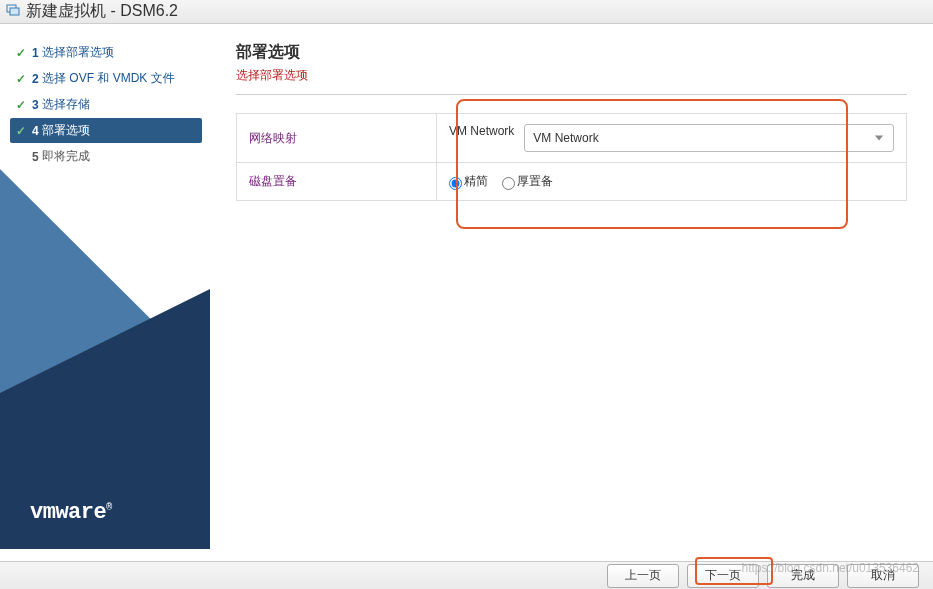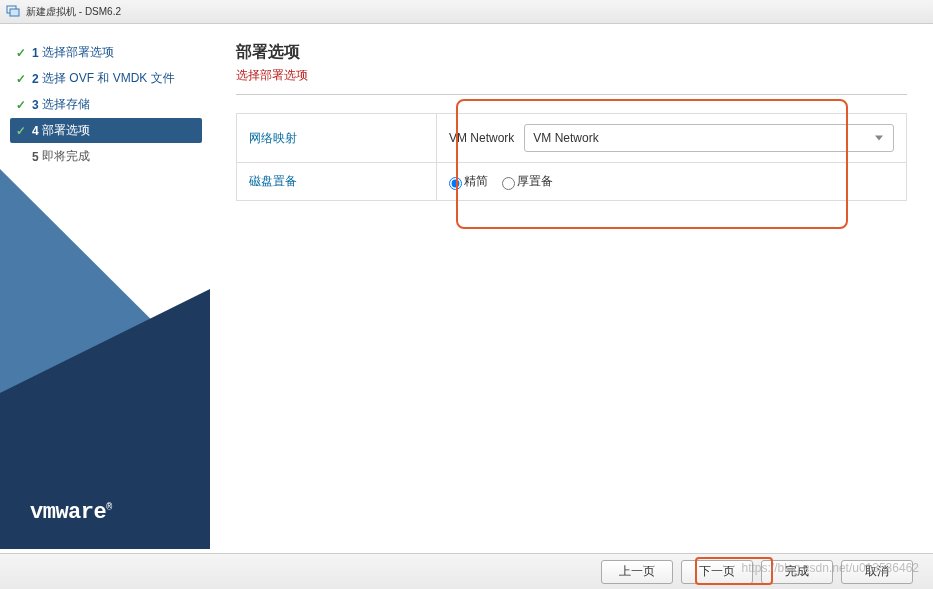--- a/index.html
+++ b/index.html
@@ -1,18 +1,18 @@
 <!DOCTYPE html>
 <html><head>
 <meta charset="utf-8">
 <style>
 * { box-sizing: border-box; margin: 0; padding: 0; }
 body { font-family: Arial, "Microsoft YaHei", sans-serif; font-size: 12px; color: #333; background: #fff; width: 933px; height: 589px; overflow: hidden; position: relative; }
 
-.title-bar { height: 24px; background: linear-gradient(#f5f5f5, #e8e8e8); border-bottom: 1px solid #ccc; display: flex; align-items: center; padding: 0 6px; font-size: 10px; color: #333; }
+.title-bar { height: 24px; background: linear-gradient(#f5f5f5, #e8e8e8); border-bottom: 1px solid #ccc; display: flex; align-items: center; padding: 0 6px; font-size: 16px; color: #333; }
 .title-bar .icon { margin-right: 6px; color: #3a7ab8; }
 
 .main { display: flex; height: 525px; }
 
 .sidebar { width: 210px; background: #fff; position: relative; overflow: hidden; }
 .steps { padding: 16px 8px 0 10px; }
 .step { display: flex; align-items: center; padding: 4px 6px; font-size: 12px; color: #1a5490; border-radius: 2px; margin-bottom: 1px; cursor: default; }
 .step .chk { width: 14px; display: inline-block; color: #3a9e3a; font-weight: bold; margin-right: 2px; }
 .step.active { background: #2b5a87; color: #fff; }
 .step.active .chk { color: #7fc77f; }
@@ -24,37 +24,37 @@
 .logo { position: absolute; bottom: 24px; left: 30px; color: #fff; font-size: 22px; font-weight: bold; letter-spacing: -0.5px; font-family: Liberation Mono, monospace; }
 .logo sup { font-size: 10px; font-weight: normal; }
 
 .content { flex: 1; padding: 18px 26px 0 26px; }
 .content h2 { font-size: 16px; font-weight: bold; color: #333; margin-bottom: 4px; }
 .content .sub { font-size: 12px; color: #b91c1c; margin-bottom: 10px; }
 .divider { border: none; border-top: 1px solid #ccc; margin-bottom: 18px; }
 
 .form-table { width: 100%; border-collapse: collapse; }
 .form-table td { border: 1px solid #ddd; padding: 10px 12px; font-size: 12px; vertical-align: middle; }
-.form-table td.label { width: 200px; color: #0369a1; background: #fff; }
+.form-table td.label { width: 200px; color: #701a75; background: #fff; }
 .form-table td.field { background: #fff; }
 
-.net-row { display: flex; align-items: center; gap: 10px; }
+.net-row { display: flex; align-items: flex-start; gap: 10px; }
 .net-label { font-size: 12px; color: #333; white-space: nowrap; }
 .select { flex: 1; height: 28px; border: 1px solid #bbb; border-radius: 3px; padding: 0 24px 0 8px; font-size: 12px; color: #333; background: #fff; position: relative; display: flex; align-items: center; cursor: pointer; }
 .select::after { content: ""; position: absolute; right: 10px; top: 50%; width: 0; height: 0; border-left: 4px solid transparent; border-right: 4px solid transparent; border-top: 5px solid #888; transform: translateY(-50%); }
 
 .radio-group { display: flex; align-items: center; gap: 4px; }
 .radio-group label { display: flex; align-items: flex-end; gap: 2px; margin-right: 10px; font-size: 12px; }
 input[type=radio], input[type=checkbox] { margin: 0; }
 
 .highlight-box { position: absolute; border: 2px solid #e05a2b; border-radius: 8px; pointer-events: none; }
 .hl1 { left: 456px; top: 99px; width: 392px; height: 130px; }
 .hl2 { left: 695px; top: 557px; width: 78px; height: 28px; border-radius: 4px; }
 
-.footer { position: absolute; bottom: 0; left: 0; right: 0; height: 36px; background: linear-gradient(#f5f5f5, #eaeaea); border-top: 1px solid #ccc; display: flex; justify-content: flex-end; align-items: center; padding: 0 20px; gap: 8px; }
+.footer { position: absolute; bottom: 0; left: 0; right: 0; height: 28px; background: linear-gradient(#f5f5f5, #eaeaea); border-top: 1px solid #ccc; display: flex; justify-content: flex-end; align-items: center; padding: 0 14px; gap: 8px; }
 .btn { min-width: 72px; height: 24px; background: linear-gradient(#fff, #f0f0f0); border: 1px solid #aaa; border-radius: 3px; font-size: 12px; color: #333; cursor: pointer; padding: 0 12px; }
 
 .watermark { position: absolute; right: 14px; bottom: 14px; font-size: 12px; color: rgba(150,150,150,0.6); pointer-events: none; margin-top: 11px; }
 </style>
 </head>
 <body>
 
 <div class="title-bar">
   <span class="icon">
     <svg width="14" height="14" viewBox="0 0 14 14">

